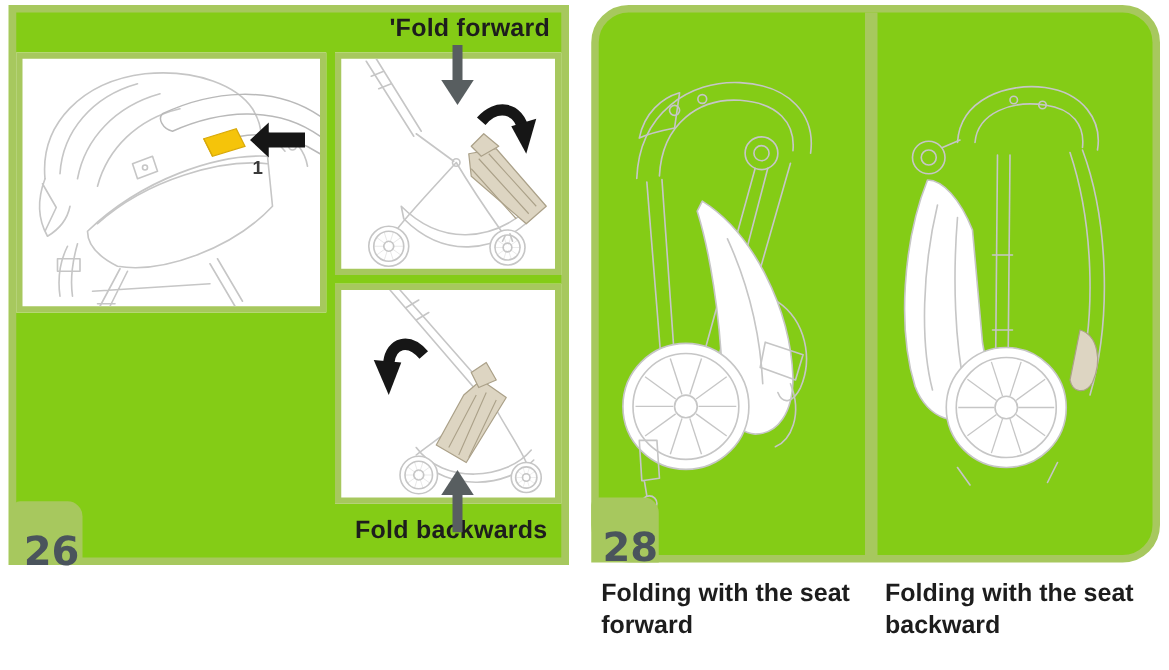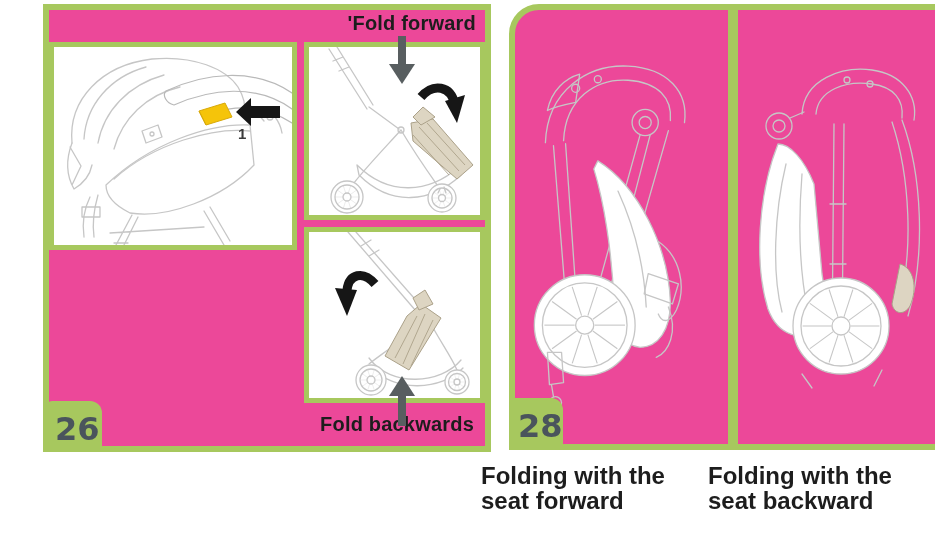--- a/index.html
+++ b/index.html
@@ -14,21 +14,21 @@
     --beige-line:#aba189;
     --yellow:#f5c40a;
   }
   html,body{margin:0;padding:0;}
   body{
     width:935px;height:536px;position:relative;background:#ffffff;
     font-family:"Liberation Sans", sans-serif;overflow:hidden;
   }
   .panel{
     position:absolute;border:6px solid var(--green);
-    background:#ec4899;box-sizing:border-box;margin-left:36px;
+    background:#84cc16;box-sizing:border-box;
   }
   #panel26{left:7px;top:4px;width:448px;height:448px;}
   #panel28{left:473px;top:4px;width:455px;height:446px;border-radius:30px;}
   .subbox{
     position:absolute;border:5px solid var(--green);
     background:#fff;box-sizing:border-box;z-index:2;
   }
   #box-closeup{left:0;top:32px;width:248px;height:208px;}
   #box-ff{left:255px;top:32px;width:181px;height:178px;}
   #box-fb{left:255px;top:217px;width:181px;height:176px;}
@@ -36,33 +36,33 @@
   .lbl{
     position:absolute;font-size:20px;font-weight:600;color:var(--ink);
     white-space:nowrap;z-index:3;letter-spacing:.2px;
   }
   #lbl-ff{top:2px;right:9px;}
   #lbl-fb{top:403px;right:11px;}
   .badge{
     position:absolute;background:var(--green);color:var(--slate);
     font-size:32px;font-weight:700;font-family:"DejaVu Sans","Liberation Sans",sans-serif;
     box-sizing:border-box;z-index:6;border-radius:6px 12px 0 0;
-    padding:12px 0 0 9px;line-height:1;
+    padding:24px 0 0 9px;line-height:1;
   }
   #badge26{left:-3px;top:391px;width:56px;height:51px;}
   #badge28{left:-6px;top:388px;width:54px;height:52px;}
   .garrow{position:absolute;z-index:5;}
   #arrow-down{left:339px;top:26px;width:28px;height:50px;}
   #arrow-up{left:339px;top:364px;width:28px;height:52px;}
   #divider28{position:absolute;left:213px;top:0;width:10px;height:434px;background:var(--green);z-index:2;}
   .bigdraw{position:absolute;z-index:1;}
   #draw-fwd{left:2px;top:40px;width:208px;height:388px;}
   #draw-bwd{left:227px;top:43px;width:210px;height:382px;}
   .caption{
-    position:absolute;font-size:24px;font-weight:600;color:var(--ink);
+    position:absolute;font-size:20px;font-weight:600;color:var(--ink);
     line-height:25px;width:230px;z-index:1;
   }
   #cap-forward{left:481px;top:463px;}
   #cap-backward{left:708px;top:463px;}
   svg .ln{fill:none;stroke:var(--sketch);stroke-width:1.3;stroke-linecap:round;stroke-linejoin:round;}
   svg .ln2{fill:none;stroke:var(--sketch2);stroke-width:1.2;stroke-linecap:round;stroke-linejoin:round;}
   svg .whln{fill:#fff;stroke:var(--sketch);stroke-width:1.3;stroke-linejoin:round;}
   svg .seat{fill:var(--beige);stroke:var(--beige-line);stroke-width:1;stroke-linejoin:round;}
   svg .seatln{fill:none;stroke:var(--beige-line);stroke-width:.9;}
   svg .blk{fill:var(--ablack);}

